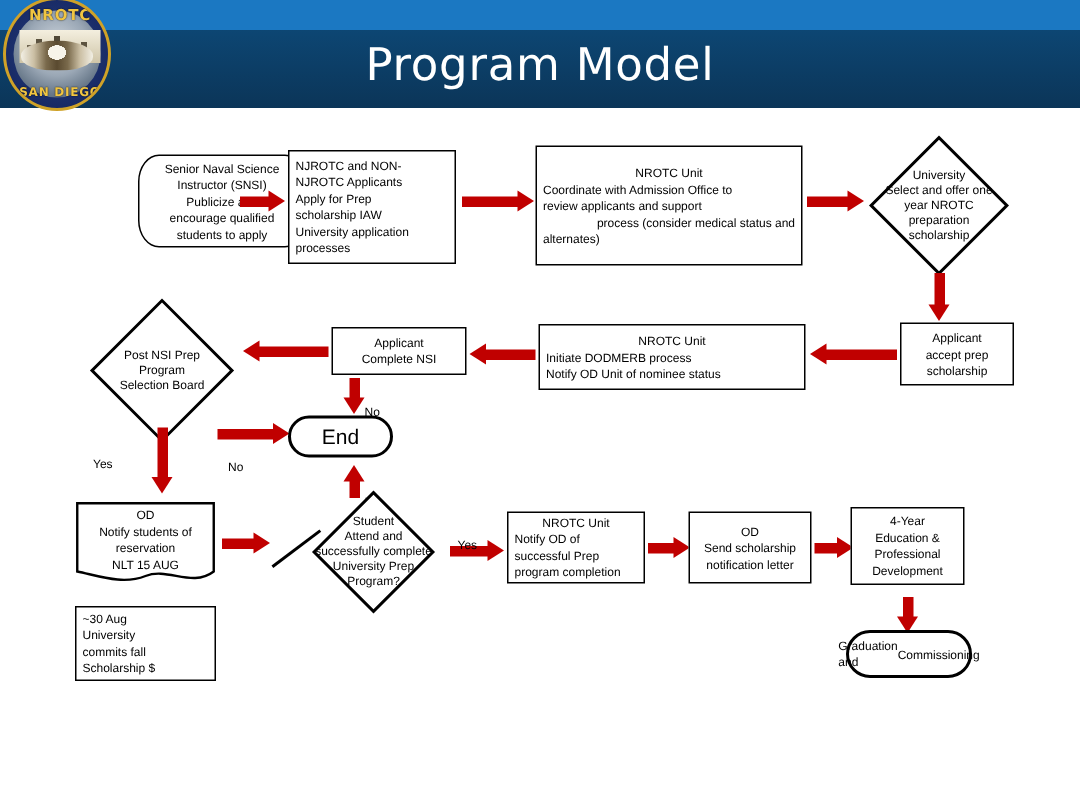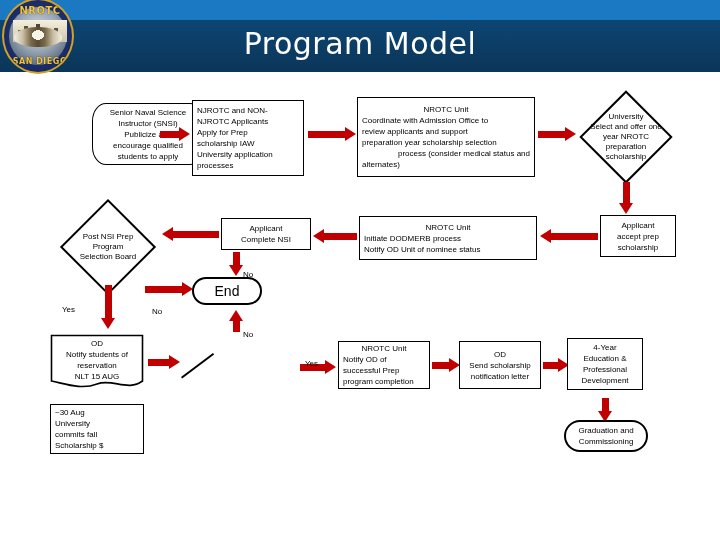--- a/index.html
+++ b/index.html
@@ -196,21 +196,20 @@
 
   <div class="arrow right" style="left:308px; top:127px; width:48px; height:15px;">
     <div class="shaft" style="width:38px;"></div>
       <div class="head"></div>
   </div>
 
   <div class="node center" style="left:357px; top:97px; width:178px; height:80px;">
     <div class="ttl">NROTC Unit</div>
     <div class="ln" style="text-align:left">Coordinate with Admission Office to</div>
     <div class="ln" style="text-align:left">review applicants and support</div>
-    <div class="ln" style="text-align:left">preparation year scholarship selection</div>
     <div class="ln" style="text-align:right">process (consider medical status and</div>
     <div class="ln" style="text-align:left">alternates)</div>
   </div>
 
   <div class="arrow right" style="left:538px; top:127px; width:38px; height:15px;">
     <div class="shaft" style="width:28px;"></div>
       <div class="head"></div>
   </div>
 
   <div class="diamond" style="left:578px; top:92px; width:96px; height:90px;">
@@ -310,20 +309,30 @@
       <div>NLT 15 AUG</div>
     </div>
   </div>
 
   <div class="arrow right" style="left:148px; top:355px; width:32px; height:15px;">
     <div class="shaft" style="width:22px;"></div>
       <div class="head"></div>
   </div>
   <div class="diag-line" style="left:181px; top:377px; width:40px; transform:rotate(-37deg);"></div>
 
+  <div class="diamond" style="left:190px; top:328px; width:118px; height:80px;">
+    <div class="dshape" style="width:58px; height:58px; left:30px; top:11px;"></div>
+    <div class="dtxt" style="width:100%">
+      <div>Student</div>
+      <div>Attend and</div>
+      <div>successfully complete</div>
+      <div>University Prep</div>
+      <div>Program?</div>
+    </div>
+  </div>
 
   <div class="arrow right" style="left:300px; top:360px; width:36px; height:15px;">
     <div class="shaft" style="width:26px;"></div>
       <div class="head"></div>
   </div>
   <div class="edge-label" style="left:305px; top:347px;">Yes</div>
 
   <div class="node center" style="left:338px; top:341px; width:92px; height:48px;">
     <div class="ttl">NROTC Unit</div>
     <div class="ln" style="text-align:left">Notify OD of</div>
@@ -359,18 +368,18 @@
       <div class="head"></div>
   </div>
 
   <div class="node" style="left:50px; top:404px; width:94px; height:50px;">
     <div class="ln">~30 Aug</div>
     <div class="ln">University</div>
     <div class="ln">commits fall</div>
     <div class="ln">Scholarship $</div>
   </div>
 
-  <div class="endbox" style="left:564px; top:420px; width:84px; height:32px; flex-direction:column; font-size:8px; line-height:11px;">
+  <div class="endbox" style="left:564px; top:420px; width:84px; height:32px; flex-direction:row; font-size:8px; line-height:11px;">
     <span>Graduation and</span>
     <span>Commissioning</span>
   </div>
 
 </div>
 
 </body></html>

